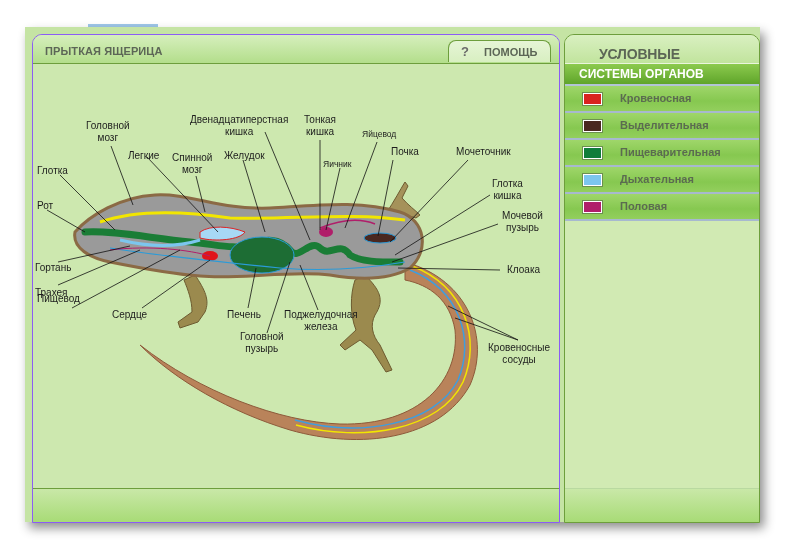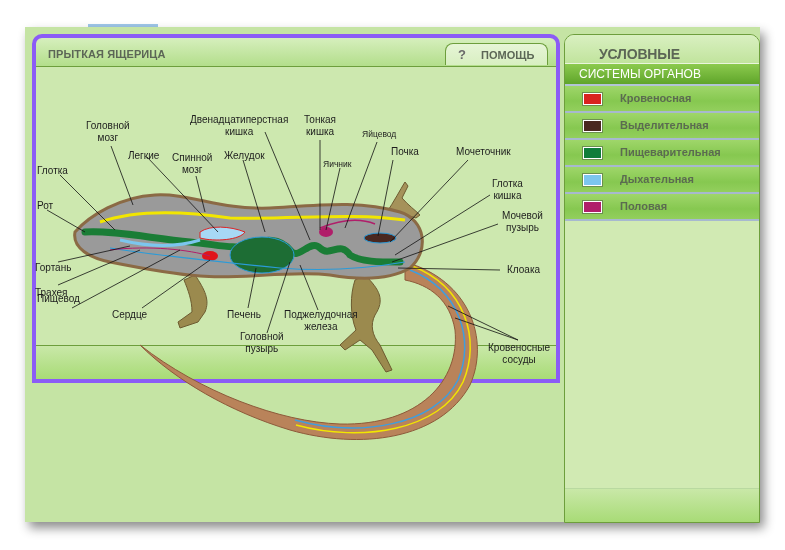--- a/index.html
+++ b/index.html
@@ -1,31 +1,31 @@
 <!DOCTYPE html>
 <html><head>
 <meta charset="utf-8">
 <style>
   html,body{margin:0;padding:0;}
   body{width:785px;height:550px;background:#ffffff;position:relative;overflow:hidden;font-family:"Liberation Sans",sans-serif;}
   .app{position:absolute;left:25px;top:27px;width:735px;height:495px;background:#c5e4a4;box-shadow:4px 6px 10px rgba(0,0,0,0.45);}
   .topline{position:absolute;left:88px;top:24px;width:70px;height:3px;background:#9ec6e8;}
-  .main-panel{position:absolute;left:32px;top:34px;width:528px;height:349px;border:4px solid #8b5cf6;border-radius:10px 10px 0 0;background:#d3ebb8;box-sizing:border-box;}
+  .main-panel{position:absolute;left:32px;top:34px;width:528px;height:489px;border:1px solid #8b5cf6;border-radius:10px 10px 0 0;background:#d3ebb8;box-sizing:border-box;}
   .main-header{position:absolute;left:0;top:0;right:0;height:28px;border-bottom:1px solid #6d9e3c;border-radius:9px 9px 0 0;background:linear-gradient(#d6efbd,#b3de8b);}
   .main-title{position:absolute;left:12px;top:10px;font-size:11px;font-weight:bold;color:#5c6656;letter-spacing:0.1px;}
   .help-tab{position:absolute;right:8px;top:5px;width:103px;height:22px;border:1px solid #6d9e3c;border-bottom:none;border-radius:8px 8px 0 0;background:linear-gradient(#e6f5d6,#d8efc1);box-sizing:border-box;cursor:pointer;}
   .help-q{position:absolute;left:12px;top:3px;font-size:13px;font-weight:bold;color:#6a6a6a;}
   .help-label{position:absolute;left:35px;top:5px;font-size:11px;font-weight:bold;color:#5c6656;}
   .main-body{position:absolute;left:0;top:29px;right:0;bottom:34px;background:#cde8af;}
   .main-footer{position:absolute;left:0;right:0;bottom:0;height:33px;border-top:1px solid #6d9e3c;background:linear-gradient(#c9e8a8,#a8db76);}
   .legend-panel{position:absolute;left:564px;top:34px;width:196px;height:489px;border:1px solid #6d9e3c;border-radius:10px 10px 0 0;background:#d1eab3;box-sizing:border-box;}
   .legend-header{position:absolute;left:0;top:0;right:0;height:28px;border-radius:9px 9px 0 0;background:linear-gradient(#d9f0c1,#c1e49d);}
   .legend-title{position:absolute;left:11px;top:11px;font-size:14px;color:#5c6656;font-weight:bold;letter-spacing:-0.2px;margin-left:23px;}
   .systems-bar{position:absolute;left:0;right:0;top:28px;height:20px;background:linear-gradient(#8cca4e,#5fa52a);border-top:1px solid #eaf5dd;border-bottom:2px solid #b2c4d6;}
-  .systems-title{position:absolute;left:14px;top:3px;font-size:12px;font-weight:normal;color:#ffffff;}
+  .systems-title{position:absolute;left:14px;top:3px;font-size:12px;font-weight:bold;color:#ffffff;}
   .legend-list{position:absolute;left:0;right:0;top:51px;}
   .legend-item{position:relative;height:25px;border-bottom:2px solid #a7b9cf;background:linear-gradient(#9fd66a,#86c850 60%,#93cf5d);cursor:pointer;}
   .legend-swatch{position:absolute;left:18px;top:7px;width:17px;height:10px;border:1px solid #ffffff;box-shadow:0 0 0 1px #6c8f4f;}
   .legend-label{position:absolute;left:55px;top:6px;font-size:11px;font-weight:bold;color:#5b6b50;}
   .legend-footer{position:absolute;left:0;right:0;bottom:0;height:33px;border-top:1px solid #b9d9a0;background:linear-gradient(#c9e8a8,#a8db76);}
   .diagram{position:absolute;left:0;top:0;}
   .lbl{position:absolute;font-size:10px;color:#1d1d1d;text-align:center;line-height:12px;white-space:nowrap;}
   .lbl.small{font-size:8.5px;}
 </style>
 </head>

